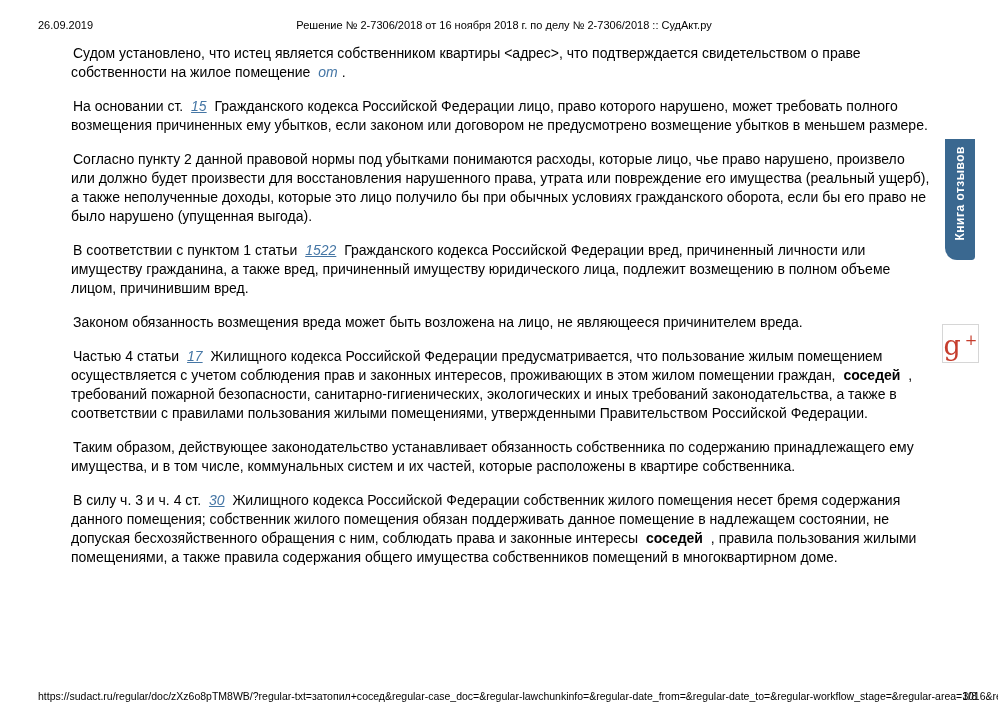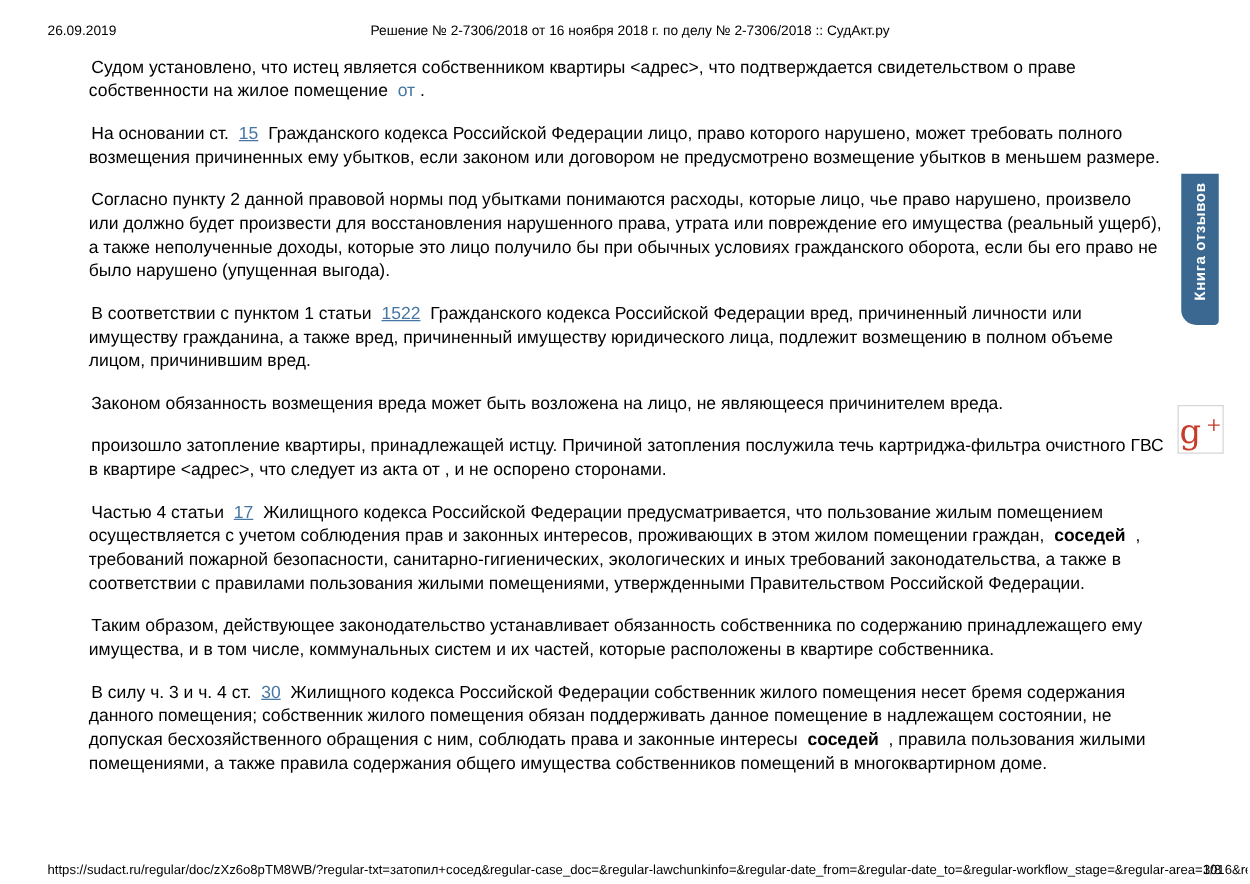--- a/index.html
+++ b/index.html
@@ -24,21 +24,21 @@
   }
   .print-date{position:absolute;left:32px;top:0;}
   .print-title{position:absolute;left:0;right:0;top:0;text-align:center;}
   
   .doc-body{
     position:absolute;left:63px;top:36px;width:869px;
     font-size:14px;line-height:19px;
   }
   .doc-body p{margin:0 0 11px 0;}
   .doc-body p:last-child{margin-bottom:0;}
-  a.lnk{color:var(--link);text-decoration:none;cursor:pointer;}
+  a.lnk{color:var(--link);text-decoration:none;cursor:pointer;font-style:italic;}
   a.lnk.ul{text-decoration:underline;}
   .doc-body b{font-weight:bold;}
   
   .ribbon{
     position:absolute;right:29px;top:135px;width:30px;height:109px;
     background:var(--ribbon);
     display:flex;align-items:center;justify-content:center;
     cursor:pointer;
   }
   .ribbon::after{
@@ -83,21 +83,20 @@
     <span class="print-date">26.09.2019</span>
     <span class="print-title">Решение № 2-7306/2018 от 16 ноября 2018 г. по делу № 2-7306/2018 :: СудАкт.ру</span>
   </div>
 
   <main class="doc-body">
       <p><span>Судом установлено, что истец является собственником квартиры &lt;адрес&gt;, что подтверждается свидетельством о праве собственности на жилое помещение </span><a href="#" class="lnk">от</a><span>.</span></p>
       <p><span>На основании ст. </span><a href="#" class="lnk ul">15</a><span> Гражданского кодекса Российской Федерации лицо, право которого нарушено, может требовать полного возмещения причиненных ему убытков, если законом или договором не предусмотрено возмещение убытков в меньшем размере.</span></p>
       <p><span>Согласно пункту 2 данной правовой нормы под убытками понимаются расходы, которые лицо, чье право нарушено, произвело или должно будет произвести для восстановления нарушенного права, утрата или повреждение его имущества (реальный ущерб), а также неполученные доходы, которые это лицо получило бы при обычных условиях гражданского оборота, если бы его право не было нарушено (упущенная выгода).</span></p>
       <p><span>В соответствии с пунктом 1 статьи </span><a href="#" class="lnk ul">1522</a><span> Гражданского кодекса Российской Федерации вред, причиненный личности или имуществу гражданина, а также вред, причиненный имуществу юридического лица, подлежит возмещению в полном объеме лицом, причинившим вред.</span></p>
       <p><span>Законом обязанность возмещения вреда может быть возложена на лицо, не являющееся причинителем вреда.</span></p>
-      <p><span>произошло затопление квартиры, принадлежащей истцу. Причиной затопления послужила течь картриджа-фильтра очистного ГВС в квартире &lt;адрес&gt;, что следует из акта от , и не оспорено сторонами.</span></p>
       <p><span>Частью 4 статьи </span><a href="#" class="lnk ul">17</a><span> Жилищного кодекса Российской Федерации предусматривается, что пользование жилым помещением осуществляется с учетом соблюдения прав и законных интересов, проживающих в этом жилом помещении граждан, </span><b>соседей</b><span> , требований пожарной безопасности, санитарно-гигиенических, экологических и иных требований законодательства, а также в соответствии с правилами пользования жилыми помещениями, утвержденными Правительством Российской Федерации.</span></p>
       <p><span>Таким образом, действующее законодательство устанавливает обязанность собственника по содержанию принадлежащего ему имущества, и в том числе, коммунальных систем и их частей, которые расположены в квартире собственника.</span></p>
       <p><span>В силу ч. 3 и ч. 4 ст. </span><a href="#" class="lnk ul">30</a><span> Жилищного кодекса Российской Федерации собственник жилого помещения несет бремя содержания данного помещения; собственник жилого помещения обязан поддерживать данное помещение в надлежащем состоянии, не допуская бесхозяйственного обращения с ним, соблюдать права и законные интересы </span><b>соседей</b><span> , правила пользования жилыми помещениями, а также правила содержания общего имущества собственников помещений в многоквартирном доме.</span></p>
     </main>
 
   <div class="ribbon">
     <span>Книга отзывов</span>
   </div>
 
   <div class="gplus">

